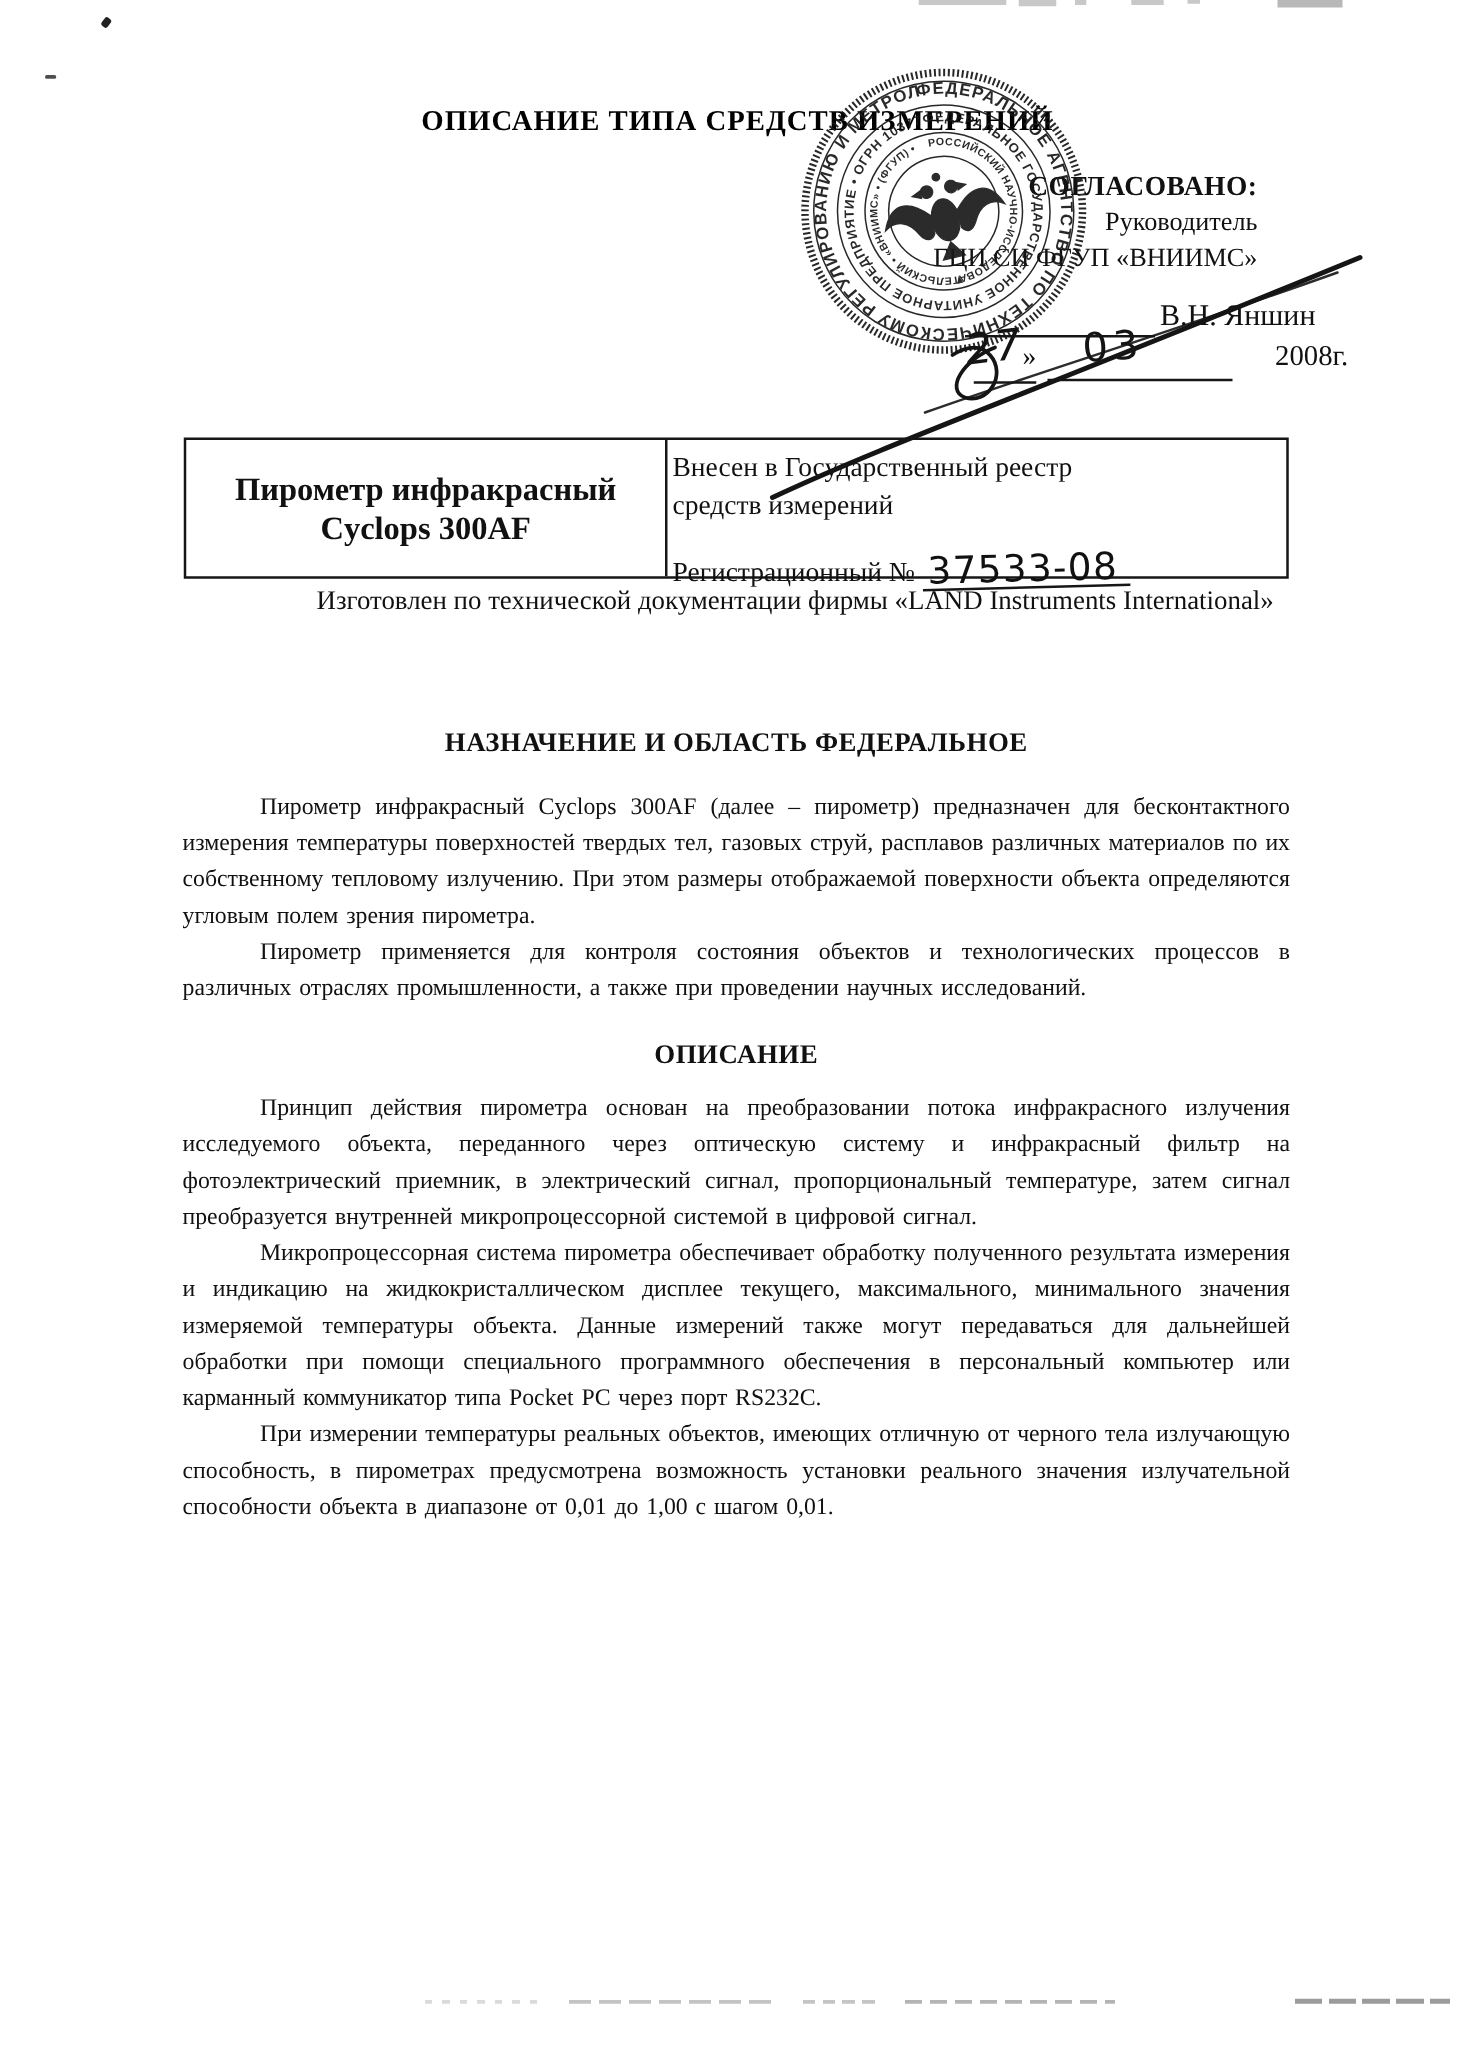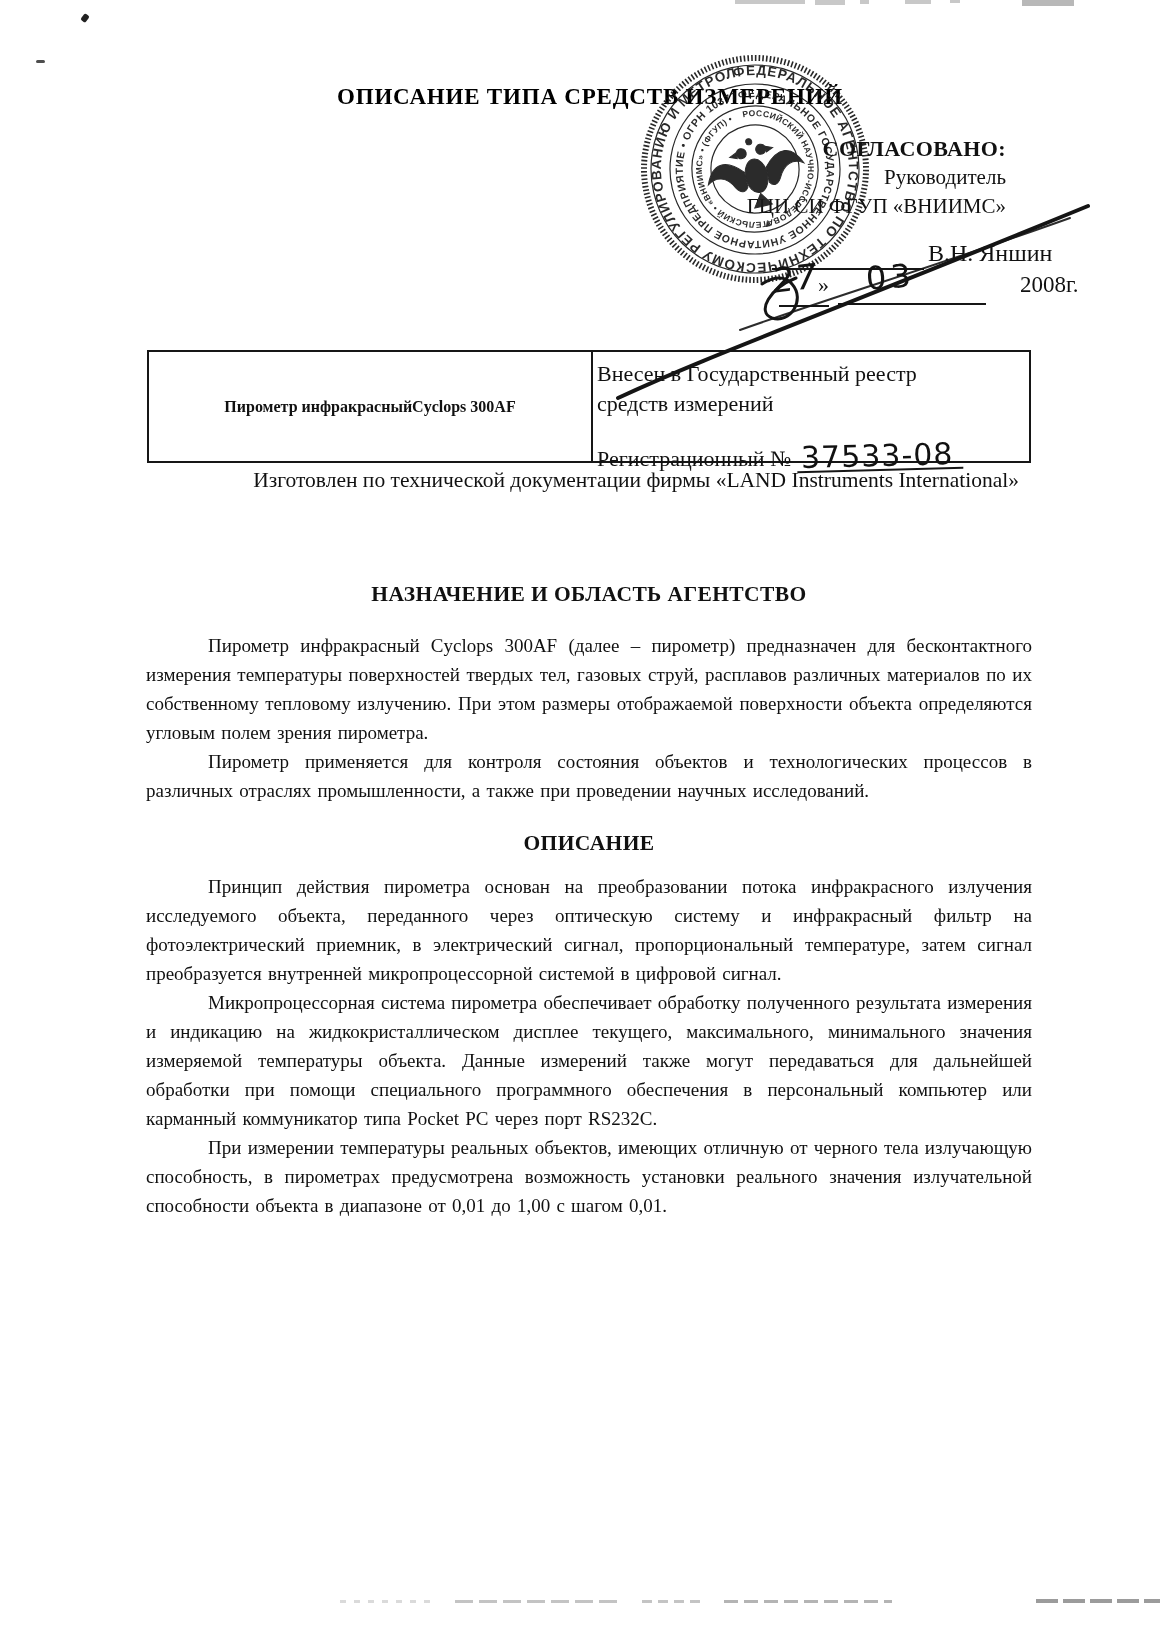--- a/index.html
+++ b/index.html
@@ -33,23 +33,23 @@
   .hand-month{left:866px;top:258px;font-size:32px;transform:rotate(-4deg);letter-spacing:4px;}
   
   .stamp{position:absolute;left:638px;top:52px;width:234px;height:234px;z-index:2;transform:rotate(-13deg);opacity:.92;}
   .sig-svg{position:absolute;left:600px;top:180px;width:500px;height:230px;z-index:5;pointer-events:none;}
   
   .reg-table{
     position:absolute;left:147px;top:350px;width:884px;height:113px;
     border:2px solid #161616;display:flex;z-index:1;box-sizing:border-box;
   }
   .reg-table .cell-left{
-    width:444px;border-right:2px solid #161616;box-sizing:border-box;
-    display:flex;justify-content:center;align-items:center;
-    font-weight:bold;font-size:16px;line-height:31px;text-align:center;
+    width:385px;border-right:2px solid #161616;box-sizing:border-box;
+    display:flex;flex-direction:column;justify-content:center;align-items:center;
+    font-weight:bold;font-size:26px;line-height:31px;text-align:center;
   }
   .reg-table .cell-right{
     flex:1;padding:7px 8px 4px 4px;font-size:22px;line-height:30px;box-sizing:border-box;
   }
   .reg-row{margin-top:24px;white-space:nowrap;}
   .reg-number{
     font-family:"DejaVu Sans",sans-serif;font-size:30px;letter-spacing:1px;
     display:inline-block;transform:rotate(-1.5deg);border-bottom:2px solid #161616;
     padding:0 10px 0 4px;line-height:26px;
   }
@@ -159,21 +159,21 @@
         <span class="reg-number">37533-08</span>
       </div>
     </div>
   </div>
 
   <div class="manufactured">
     <div>Изготовлен по технической документации фирмы «LAND Instruments International»</div>
   </div>
 
   <div class="text-column">
-    <h2 class="section-heading">НАЗНАЧЕНИЕ И ОБЛАСТЬ АГЕНТСТВО</h2>
+    <h2 class="section-heading">НАЗНАЧЕНИЕ И ОБЛАСТЬ ФЕДЕРАЛЬНОЕ</h2>
     <p>Пирометр инфракрасный Cyclops 300AF (далее – пирометр) предназначен для бесконтактного измерения температуры поверхностей твердых тел, газовых струй, расплавов различных материалов по их собственному тепловому излучению. При этом размеры отображаемой поверхности объекта определяются угловым полем зрения пирометра.</p>
     <p>Пирометр применяется для контроля состояния объектов и технологических процессов в различных отраслях промышленности, а также при проведении научных исследований.</p>
     <h2 class="section-heading second">ОПИСАНИЕ</h2>
     <p>Принцип действия пирометра основан на преобразовании потока инфракрасного излучения исследуемого объекта, переданного через оптическую систему и инфракрасный фильтр на фотоэлектрический приемник, в электрический сигнал, пропорциональный температуре, затем сигнал преобразуется внутренней микропроцессорной системой в цифровой сигнал.</p>
     <p>Микропроцессорная система пирометра обеспечивает обработку полученного результата измерения и индикацию на жидкокристаллическом дисплее текущего, максимального, минимального значения измеряемой температуры объекта. Данные измерений также могут передаваться для дальнейшей обработки при помощи специального программного обеспечения в персональный компьютер или карманный коммуникатор типа Pocket PC через порт RS232C.</p>
     <p>При измерении температуры реальных объектов, имеющих отличную от черного тела излучающую способность, в пирометрах предусмотрена возможность установки реального значения излучательной способности объекта в диапазоне от 0,01 до 1,00 с шагом 0,01.</p>
   </div>
 
   <div class="bottom-dash" style="left:340px;top:1600px;width:92px;background:repeating-linear-gradient(90deg,#c2c2c2 0 6px,transparent 6px 14px);opacity:.6;"></div>
   <div class="bottom-dash" style="left:455px;top:1600px;width:165px;background:repeating-linear-gradient(90deg,#aaaaaa 0 18px,transparent 18px 24px);opacity:.7;"></div>

